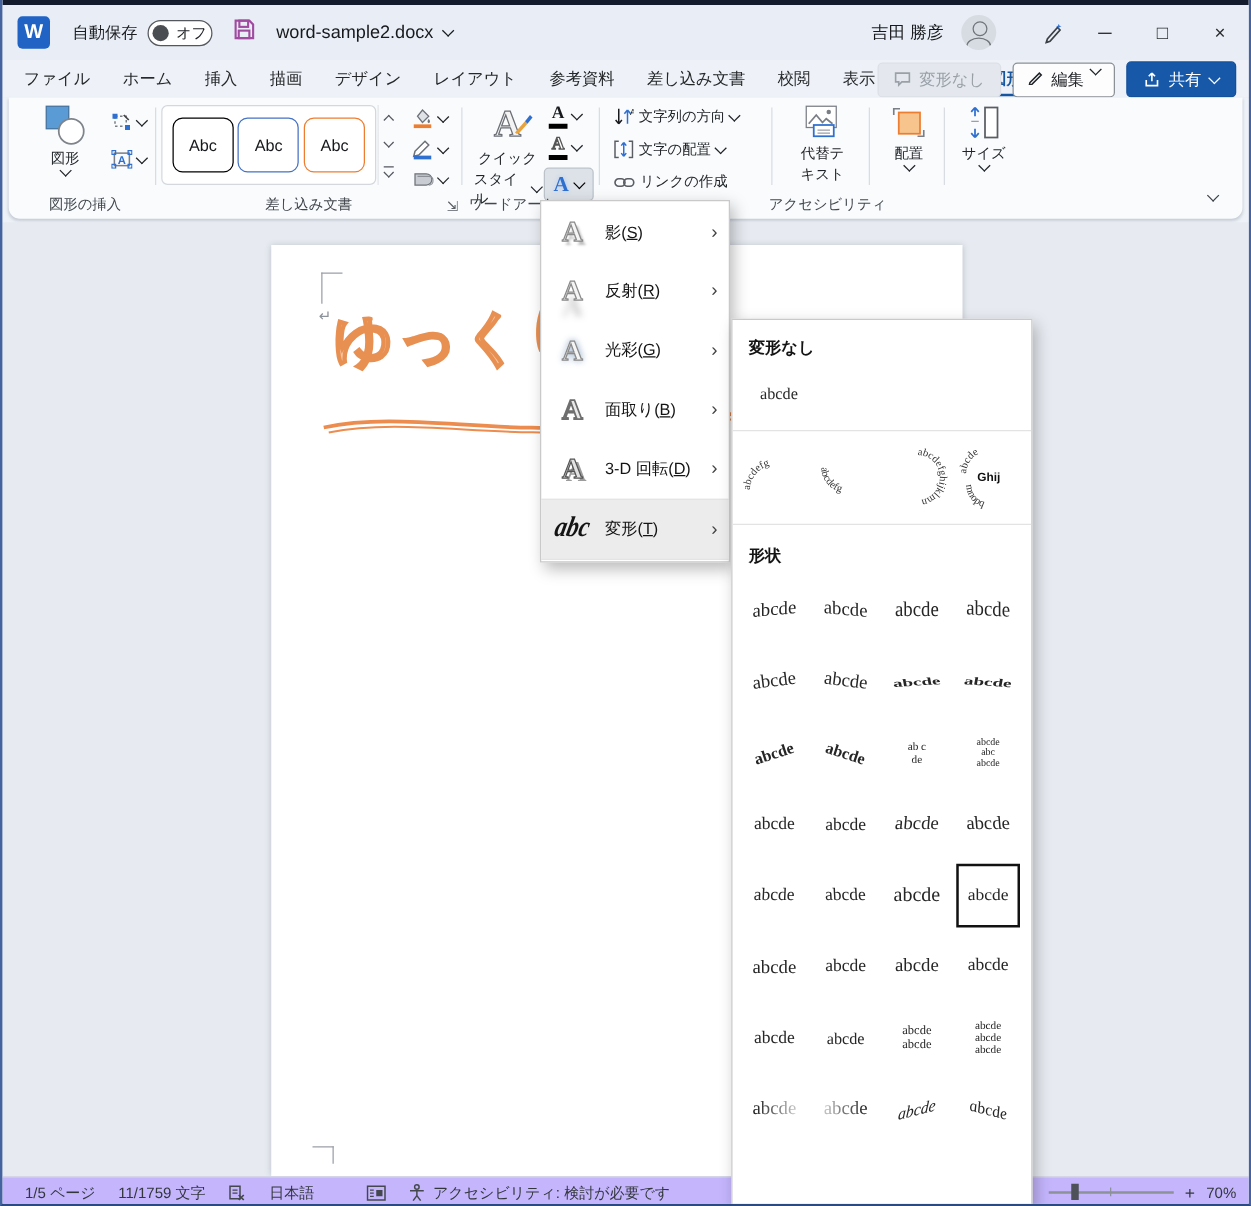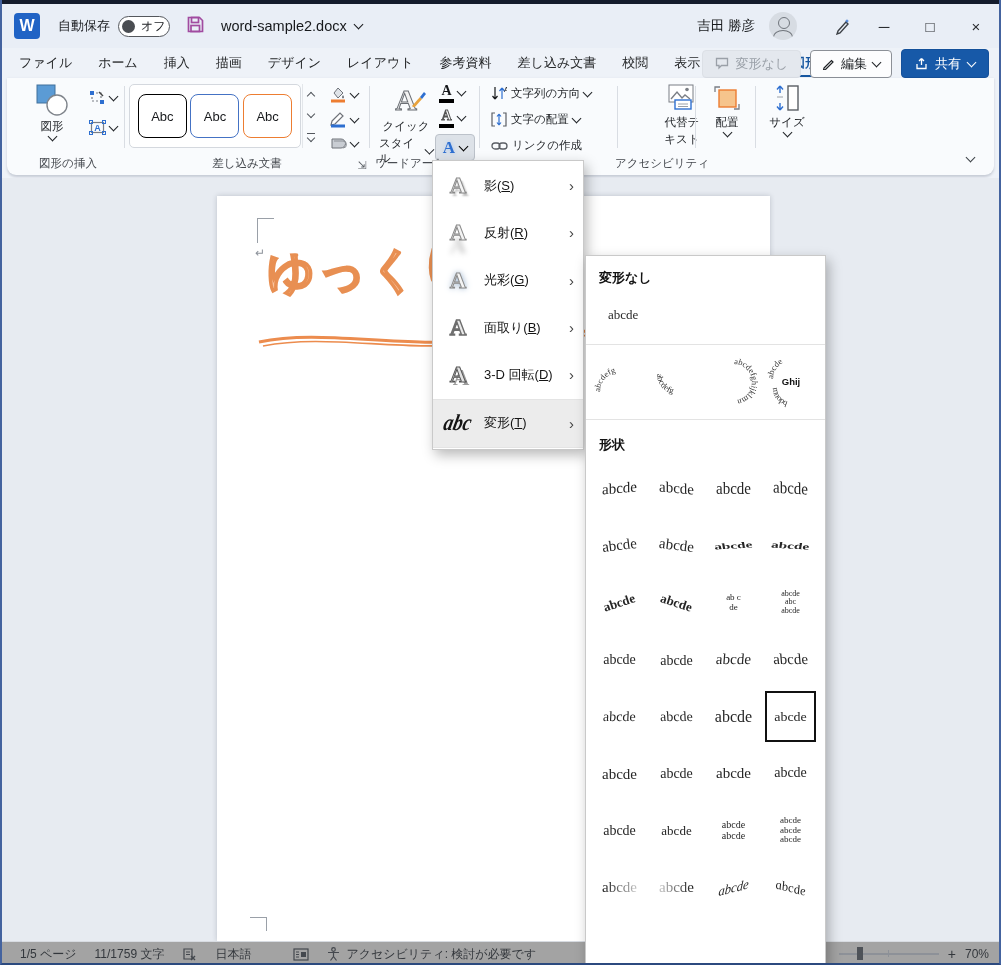--- a/index.html
+++ b/index.html
@@ -29,21 +29,21 @@
   .avatar::after{content:"";position:absolute;left:4px;top:18px;width:18px;height:12px;border-radius:50%;border:1.6px solid #70757c;}
   .winbtn{width:46px;height:44px;display:flex;align-items:center;justify-content:center;font-size:15px;color:#2a2c30;}
   
   .tabrow{height:30px;background:#eef2f8;display:flex;align-items:center;position:relative;}
   .tab{padding:0 13px;font-size:13px;color:#252729;height:30px;display:flex;align-items:center;position:relative;white-space:nowrap;}
   .tab.active{color:#1656a0;font-weight:bold;}
   .tab.active::after{content:"";position:absolute;left:12px;right:12px;bottom:1px;height:2.5px;background:#1656a0;border-radius:2px;}
   .tr-right{position:absolute;right:10px;top:1px;display:flex;align-items:center;gap:9px;}
   .btn-comments{display:flex;align-items:center;gap:6px;padding:4px 12px;border-radius:4px;background:#e4e8ee;
                 color:#9aa0a8;font-size:13px;border:1px solid #dce0e6;}
-  .btn-edit{display:flex;align-items:center;gap:6px;padding:4px 11px;border-radius:4px;background:#fdfdfe;
+  .btn-edit{display:flex;align-items:flex-start;gap:6px;padding:4px 11px;border-radius:4px;background:#fdfdfe;
             color:#1f2226;font-size:13px;border:1px solid #8c9097;}
   .btn-share{display:flex;align-items:center;gap:7px;padding:4.5px 13px;border-radius:4px;background:#1759a8;
              color:#fff;font-size:13px;border:1px solid #14509a;}
   
   .cv{display:inline-block;width:6px;height:6px;border-right:1.4px solid currentColor;border-bottom:1.4px solid currentColor;
       transform:rotate(45deg);margin-top:-3px;}
   .cv.up{transform:rotate(-135deg);margin-top:3px;}
   
   .ribbon{height:100px;position:relative;background:#eef2f8;}
   .ribbon-card{position:absolute;left:5px;right:5px;top:0;bottom:3px;background:#f9fbfd;border-radius:0 0 9px 9px;
@@ -99,21 +99,21 @@
   .fp-item{width:57px;height:60px;display:flex;align-items:center;justify-content:center;}
   .warp-grid{padding:0 5px;}
   .warp-row{display:flex;}
   .warp-cell{width:57px;height:57px;display:flex;align-items:center;justify-content:center;position:relative;
              font-family:"Liberation Serif",serif;font-size:15px;color:#262626;}
   .warp-cell.selected::after{content:"";position:absolute;inset:3px;border:2.5px solid #111;}
   .warp-cell .lines{display:flex;flex-direction:column;align-items:center;line-height:1.05;}
   .fx-fade-right{background:linear-gradient(90deg,#161616,#c6c6c6);-webkit-background-clip:text;background-clip:text;color:transparent;}
   .fx-fade-left{background:linear-gradient(270deg,#161616,#c6c6c6);-webkit-background-clip:text;background-clip:text;color:transparent;}
   
-  .statusbar{height:24px;background:#a3a3a3;border-top:1px solid #d7dbe1;display:flex;align-items:center;
+  .statusbar{height:24px;background:#c4b5fd;border-top:1px solid #d7dbe1;display:flex;align-items:center;
              font-size:12px;color:#33373c;position:relative;}
   .sb-item{margin-left:18px;display:flex;align-items:center;gap:6px;white-space:nowrap;}
   .zoomctl{position:absolute;right:10px;display:flex;align-items:center;gap:9px;}
   .ztrack{width:100px;height:1.4px;background:#8d9198;position:relative;}
   .ztick{position:absolute;left:49px;top:-3px;width:1.4px;height:7px;background:#8d9198;}
   .zhandle{position:absolute;left:18px;top:-6px;width:6px;height:13px;background:#4e5258;}
   .zplus{font-size:14px;color:#33373c;}
 </style>
 </head>
 <body>
@@ -357,21 +357,21 @@
       </div>
       <div class="smallrow" style="left:484px;top:60px;">
         <svg width="17" height="12" viewBox="0 0 17 12">
             <rect x="1" y="3" width="8" height="6" rx="3" fill="none" stroke="#5a5e64" stroke-width="1.3"></rect>
             <rect x="8" y="3" width="8" height="6" rx="3" fill="none" stroke="#5a5e64" stroke-width="1.3"></rect>
           </svg>
         <span>リンクの作成</span>
       </div>
       <div class="grp-sep" style="left:610px;"></div>
 
-      <div class="bigbtn" style="left:642px;width:66px;align-items:center;">
+      <div class="bigbtn" style="left:618px;width:66px;align-items:center;">
         <svg width="32" height="30" viewBox="0 0 32 30">
             <rect x="3" y="2" width="24" height="17" fill="#fff" stroke="#7a7e85"></rect>
             <circle cx="21" cy="6.5" r="1.8" fill="#7a7e85"></circle>
             <path d="M5 16 l6-7 5 6 3-3 5 4" fill="none" stroke="#7a7e85" stroke-width="1.4"></path>
             <rect x="9" y="17" width="16" height="9" fill="#fff" stroke="#2e6fd0" stroke-width="1.4"></rect>
             <path d="M12 21 h10 M12 23.5 h10" stroke="#9aa0a8"></path>
           </svg>
         <span>代替テ</span>
         <span>キスト</span>
       </div>

